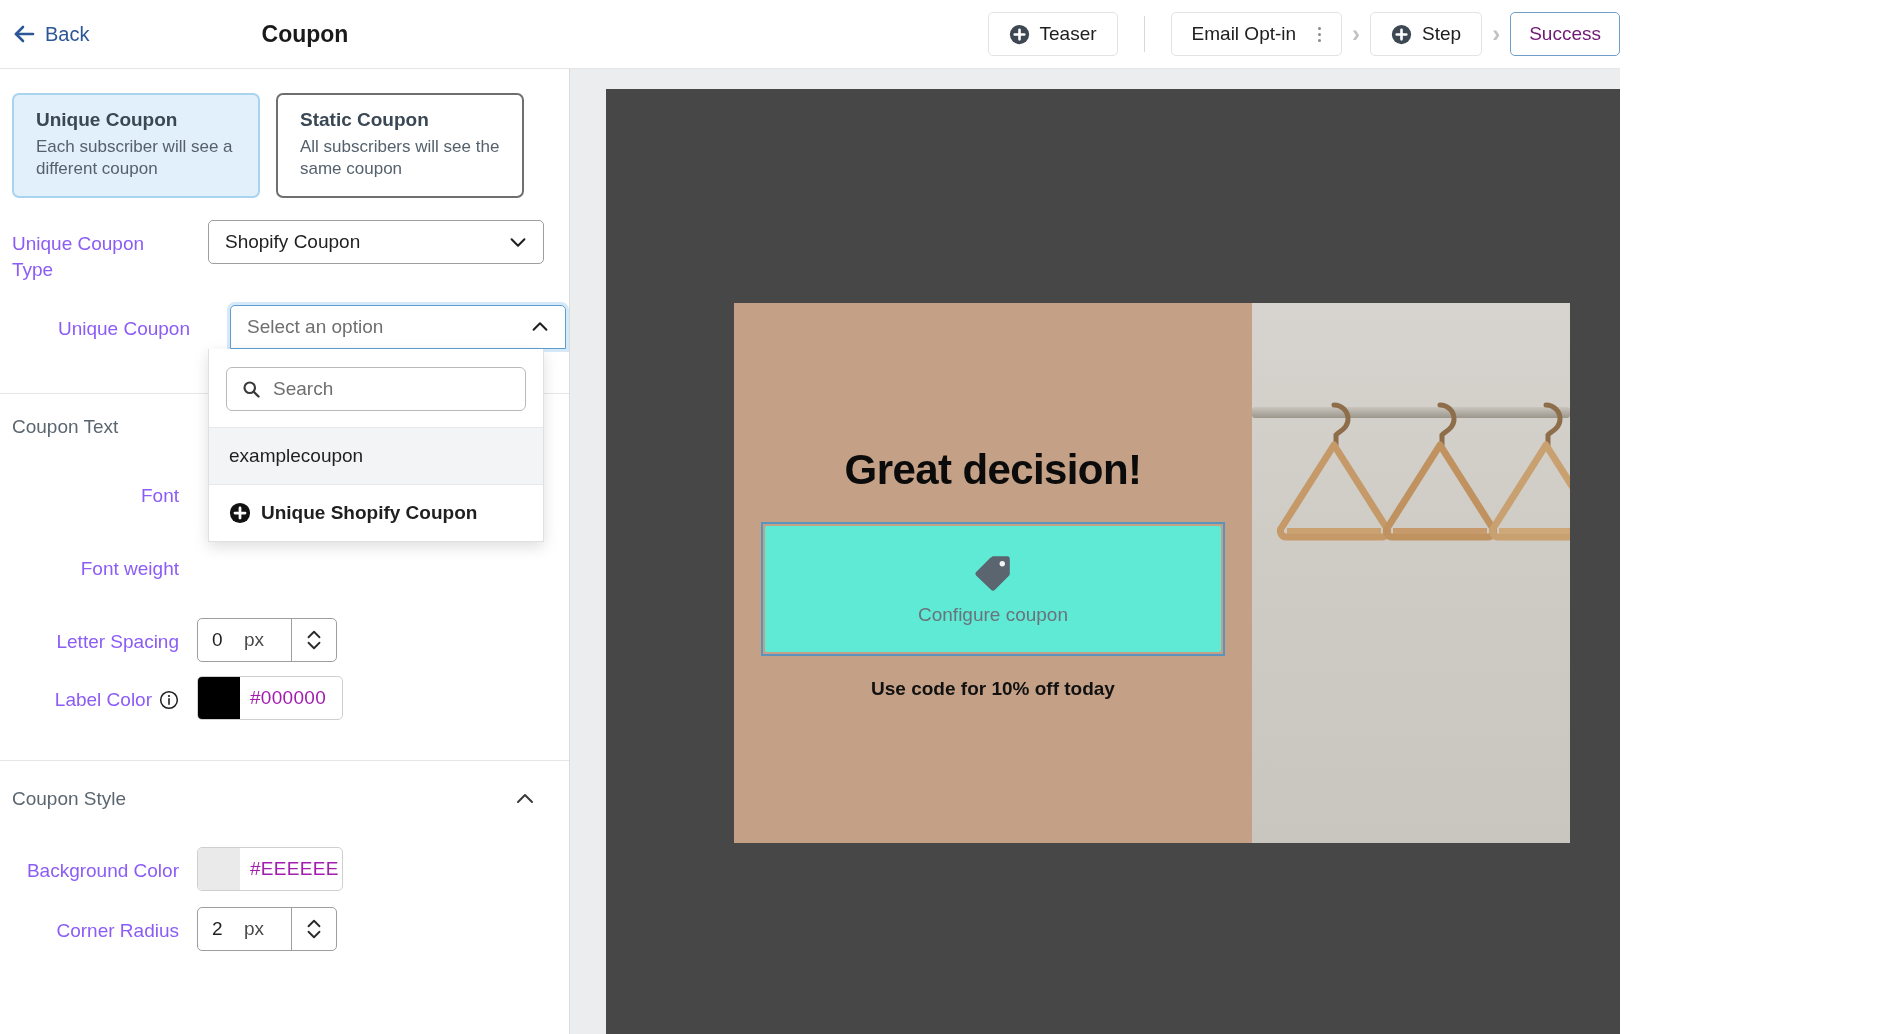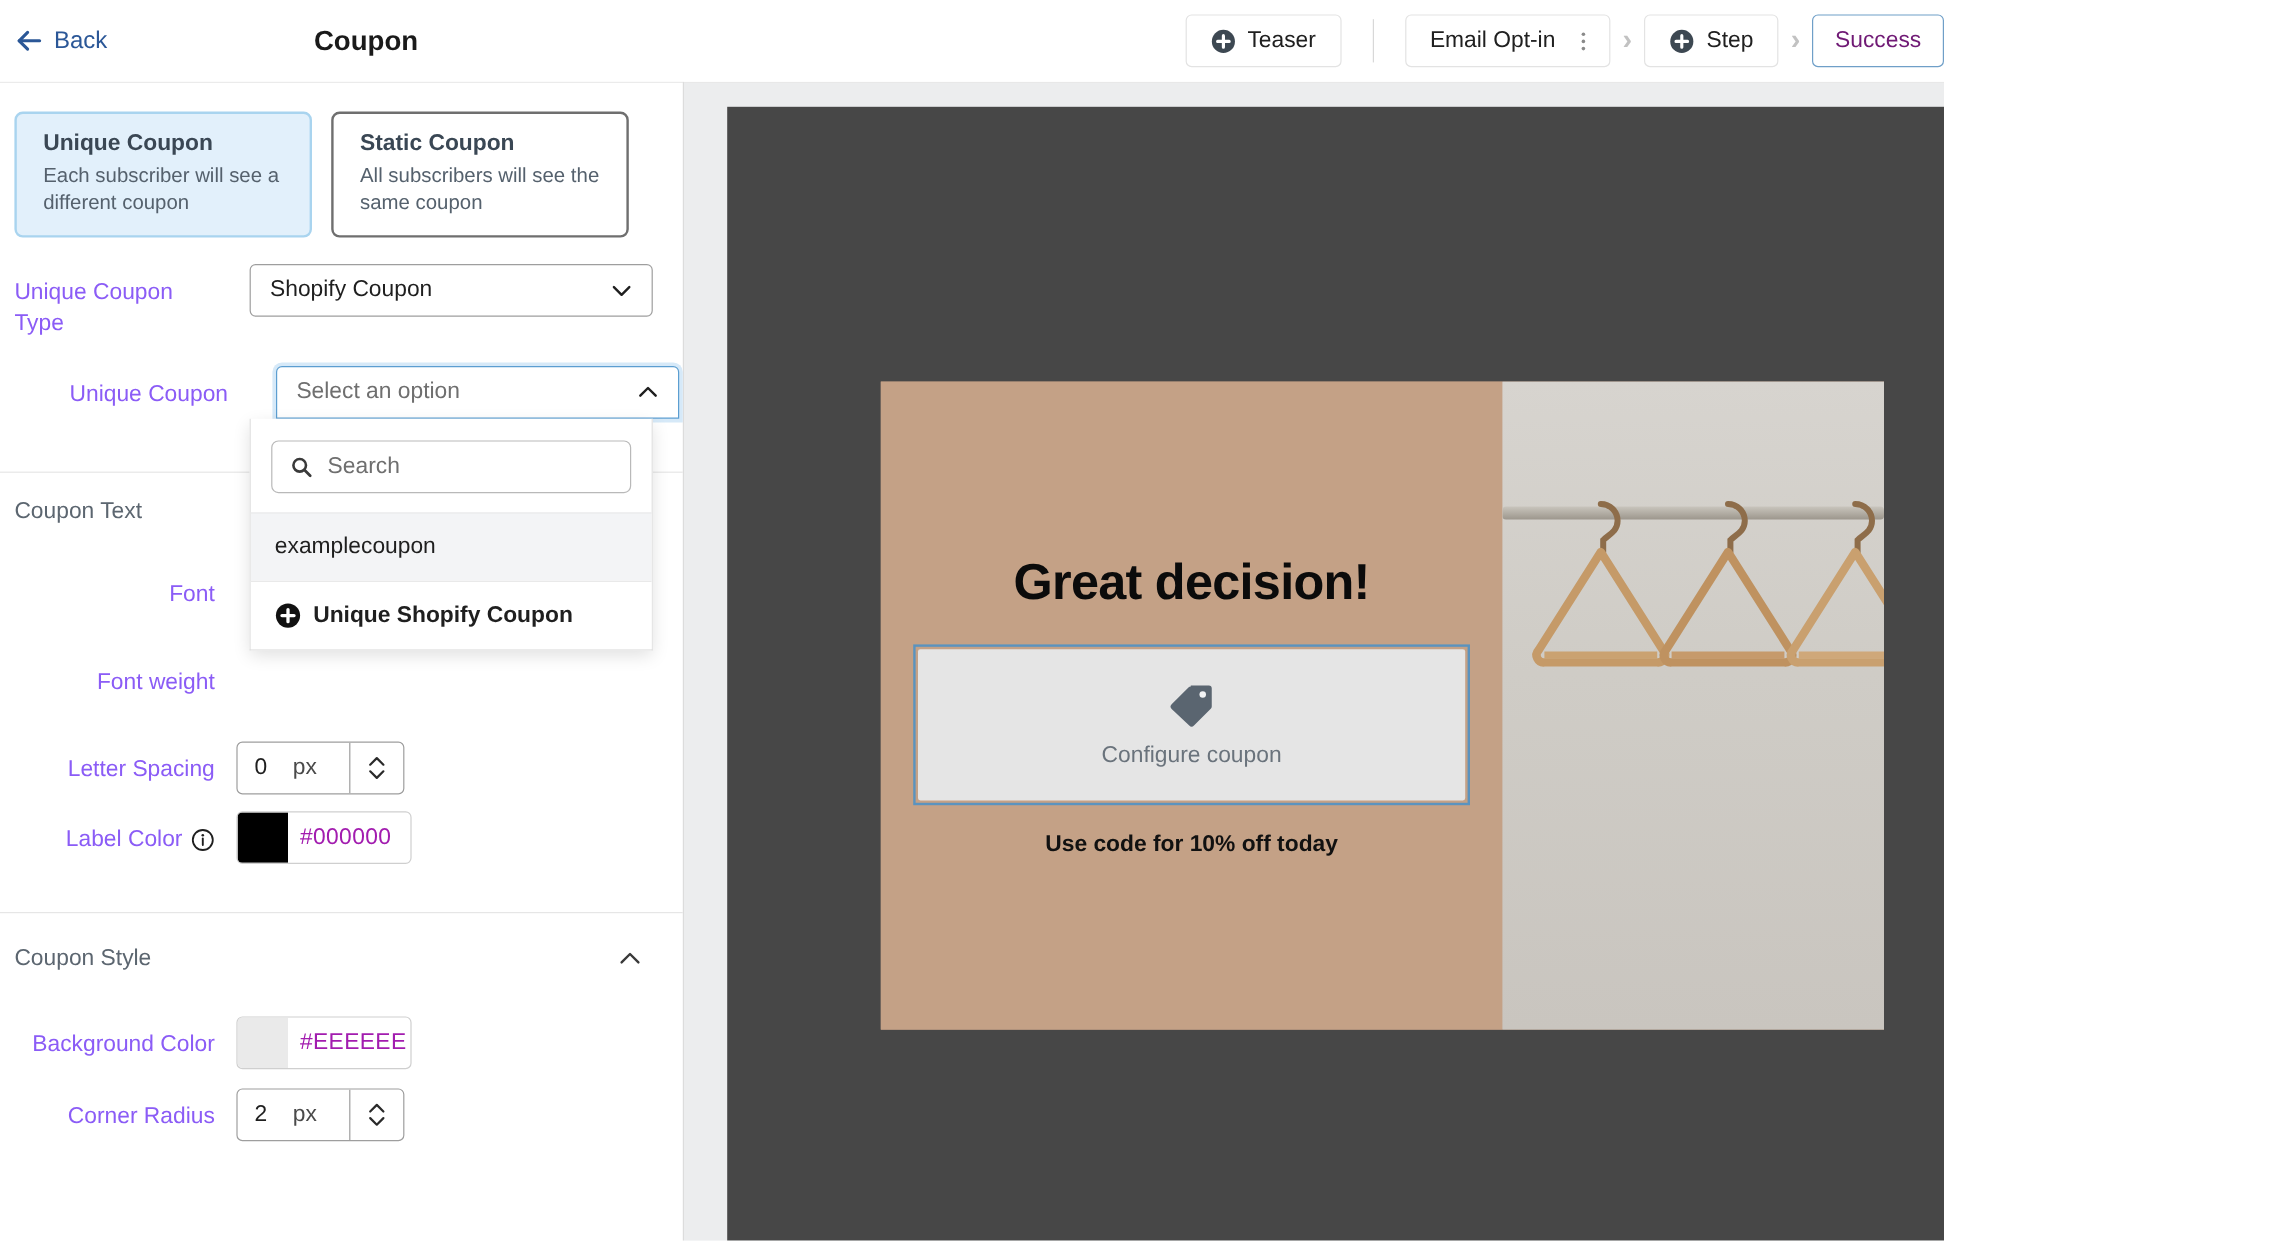--- a/index.html
+++ b/index.html
@@ -211,21 +211,21 @@
     overflow: hidden;
   }
   .canvas {
     position: absolute;
     left: 36px; top: 20px; right: 0; bottom: 0;
     background: #474747;
     display: flex; align-items: flex-start;
   }
   .popup {
     position: absolute;
-    left: 128px; top: 229px;
+    left: 128px; top: 214px;
     width: 836px; height: 540px;
     display: flex;
     background: #c4a186;
   }
   .popup-left {
     width: 518px; flex: 0 0 auto;
     background: #c4a186;
     display: flex; flex-direction: column;
     align-items: center; justify-content: center;
     padding: 0 28px;
@@ -233,21 +233,21 @@
   .headline {
     font-size: 42px; font-weight: bold; color: #0b0b0b;
     letter-spacing: -0.6px; margin-bottom: 28px;
   }
   .coupon-wrap {
     width: 464px;
     border: 2px solid #5a93bf;
     padding: 2px;
   }
   .coupon-box {
-    background: #e5e5e5;
+    background: #5eead4;
     border-radius: 2px;
     height: 126px;
     display: flex; flex-direction: column;
     align-items: center; justify-content: center; gap: 10px;
   }
   .tag-icon { width: 42px; height: 42px; display: block; }
   .coupon-cta { font-size: 19px; color: #6a737c; }
   .use-code {
     margin-top: 22px;
     font-size: 19px; font-weight: bold; color: #111111;

